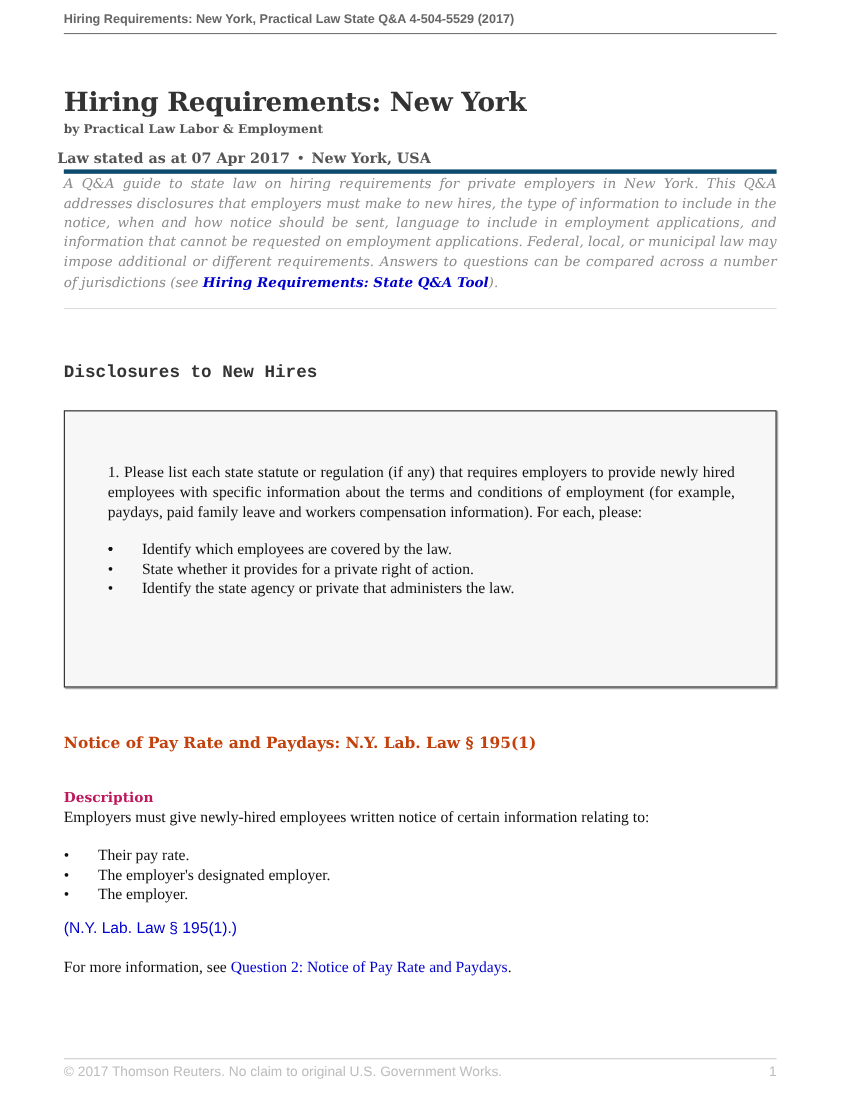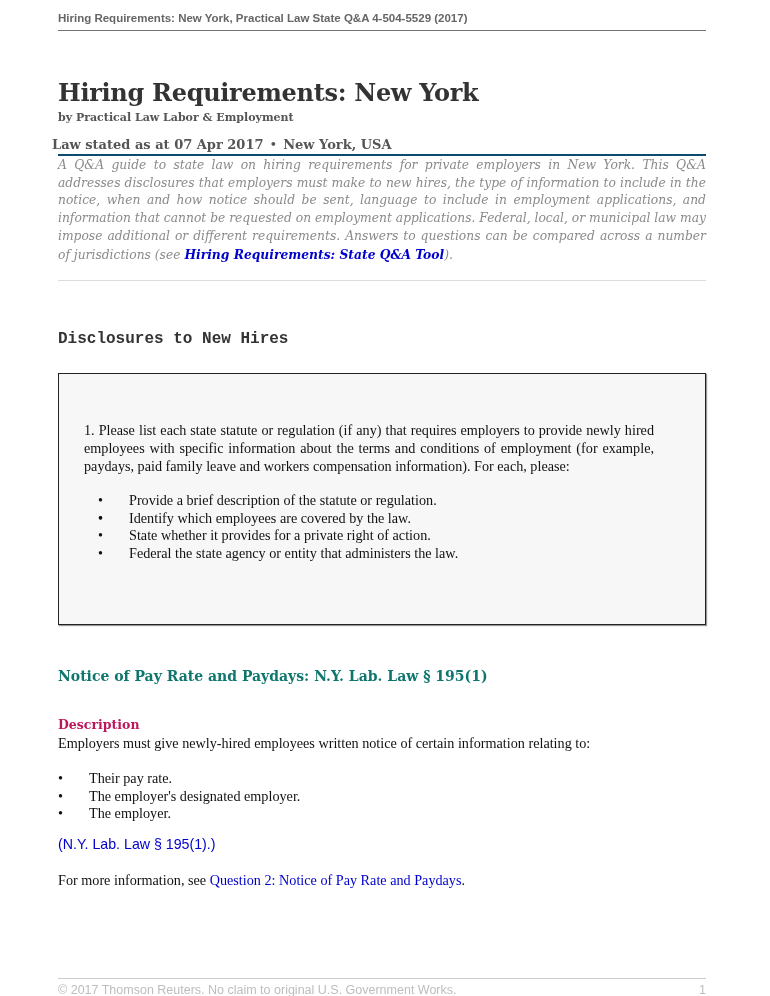--- a/index.html
+++ b/index.html
@@ -21,54 +21,54 @@
       color: #555555; white-space: nowrap;
     }
     .law-stated {
       position: absolute; left: 52px; top: 137px;
       font-family: "DejaVu Serif", serif; font-weight: bold; font-size: 13px;
       color: #555555; white-space: nowrap;
     }
     .law-stated .sep { margin: 0 6px; font-weight: normal; }
     .abstract {
       position: absolute; left: 58px; top: 154px; width: 648px;
-      border-top: 2px solid #0c4a6e; padding-top: 1px;
+      border-top: 4px solid #0c4a6e; padding-top: 1px;
       font-family: "DejaVu Serif", serif; font-style: italic; font-size: 12.3px;
       line-height: 17.7px; color: #8a8a8a; text-align: justify;
     }
     .abstract a { color: #0000cc; font-weight: bold; text-decoration: none; }
     .hr-divider {
       position: absolute; left: 58px; top: 280px; width: 648px; height: 0;
       border-top: 1px solid #dddddd;
     }
     .section-heading {
       position: absolute; left: 58px; top: 330px;
       font-family: Liberation Mono, monospace; font-weight: bold; font-size: 16px;
       color: #333333; white-space: nowrap;
     }
     .question-box {
       position: absolute; left: 58px; top: 373px; width: 646px; height: 250px;
       border: 1px solid #222222; background: #f7f7f7;
       box-shadow: 1px 1px 1px #999;
     }
     .question-text {
-      position: absolute; left: 25px; top: 48px; width: 570px;
+      position: absolute; left: 39px; top: 48px; width: 570px;
       font-family: "Liberation Serif", serif; font-size: 14.2px; line-height: 17.8px;
       color: #111111; text-align: justify;
     }
     .q-list {
       position: absolute; left: 39px; top: 118px; margin: 0; padding: 0; list-style: none;
       font-family: "Liberation Serif", serif; font-size: 14.2px; line-height: 17.6px; color: #111111;
     }
     .q-list li { position: relative; padding-left: 31px; white-space: nowrap; }
     .q-list li .bullet { position: absolute; left: 0; top: 0; }
     .sub-heading {
       position: absolute; left: 58px; top: 668px;
       font-family: "DejaVu Serif", serif; font-weight: bold; font-size: 14px;
-      color: #0f766e; white-space: nowrap;
+      color: #c2410c; white-space: nowrap;
     }
     .desc-label {
       position: absolute; left: 58px; top: 717px;
       font-family: "DejaVu Serif", serif; font-weight: bold; font-size: 12.5px;
       color: #be185d; white-space: nowrap;
     }
     .desc-text {
       position: absolute; left: 58px; top: 735px;
       font-family: "Liberation Serif", serif; font-size: 14.2px; color: #111111; white-space: nowrap;
     }
@@ -85,21 +85,21 @@
     .citation a { color: #0000cc; text-decoration: none; }
     .more-info {
       position: absolute; left: 58px; top: 872px;
       font-family: "Liberation Serif", serif; font-size: 14.2px; color: #111111; white-space: nowrap;
     }
     .more-info a { color: #0000cc; text-decoration: none; }
     .footer {
       position: absolute; left: 58px; top: 962px; width: 648px;
       border-top: 1px solid #cccccc; padding-top: 4px;
       font-family: "Liberation Sans", sans-serif; font-size: 12.5px; color: #bdbdbd;
-      display: flex; justify-content: space-between; margin-top: 16px;
+      display: flex; justify-content: space-between;
     }
   </style>
 </head>
 <body>
 
 <div class="running-header">Hiring Requirements: New York, Practical Law State Q&amp;A 4-504-5529 (2017)</div>
 
 <h1 class="doc-title" style="margin:0;">Hiring Requirements: New York</h1>
 
 <div class="byline">by Practical Law Labor &amp; Employment</div>
@@ -110,25 +110,25 @@
 
 <div class="abstract"><span>A Q&amp;A guide to state law on hiring requirements for private employers in New York. This Q&amp;A addresses disclosures that employers must make to new hires, the type of information to include in the notice, when and how notice should be sent, language to include in employment applications, and information that cannot be requested on employment applications. Federal, local, or municipal law may impose additional or different requirements. Answers to questions can be compared across a number of jurisdictions (see </span><a href="#">Hiring Requirements: State Q&amp;A Tool</a><span>).</span></div>
 
 <div class="hr-divider"></div>
 
 <h2 class="section-heading" style="margin:0;">Disclosures to New Hires</h2>
 
 <div class="question-box">
   <div class="question-text">1. Please list each state statute or regulation (if any) that requires employers to provide newly hired employees with specific information about the terms and conditions of employment (for example, paydays, paid family leave and workers compensation information). For each, please:</div>
   <ul class="q-list">
-    <li><span class="bullet">•</span><span>Provide a brief description of the statute or regulation.</span></li>
+    <li><span class="bullet">•</span></li>
     <li><span class="bullet">•</span></li>
     <li><span class="bullet">•</span><span>Identify which employees are covered by the law.</span></li>
     <li><span class="bullet">•</span><span>State whether it provides for a private right of action.</span></li>
-    <li><span class="bullet">•</span><span>Federal the state agency or entity that administers the law.</span></li>
+    <li><span class="bullet">•</span><span>Identify the state agency or private that administers the law.</span></li>
   </ul>
 </div>
 
 <h3 class="sub-heading" style="margin:0;">Notice of Pay Rate and Paydays: N.Y. Lab. Law § 195(1)</h3>
 
 <div class="desc-label">Description</div>
 <div class="desc-text">Employers must give newly-hired employees written notice of certain information relating to:</div>
 
 <ul class="desc-list">
   <li><span class="bullet">•</span><span>Their pay rate.</span></li>

